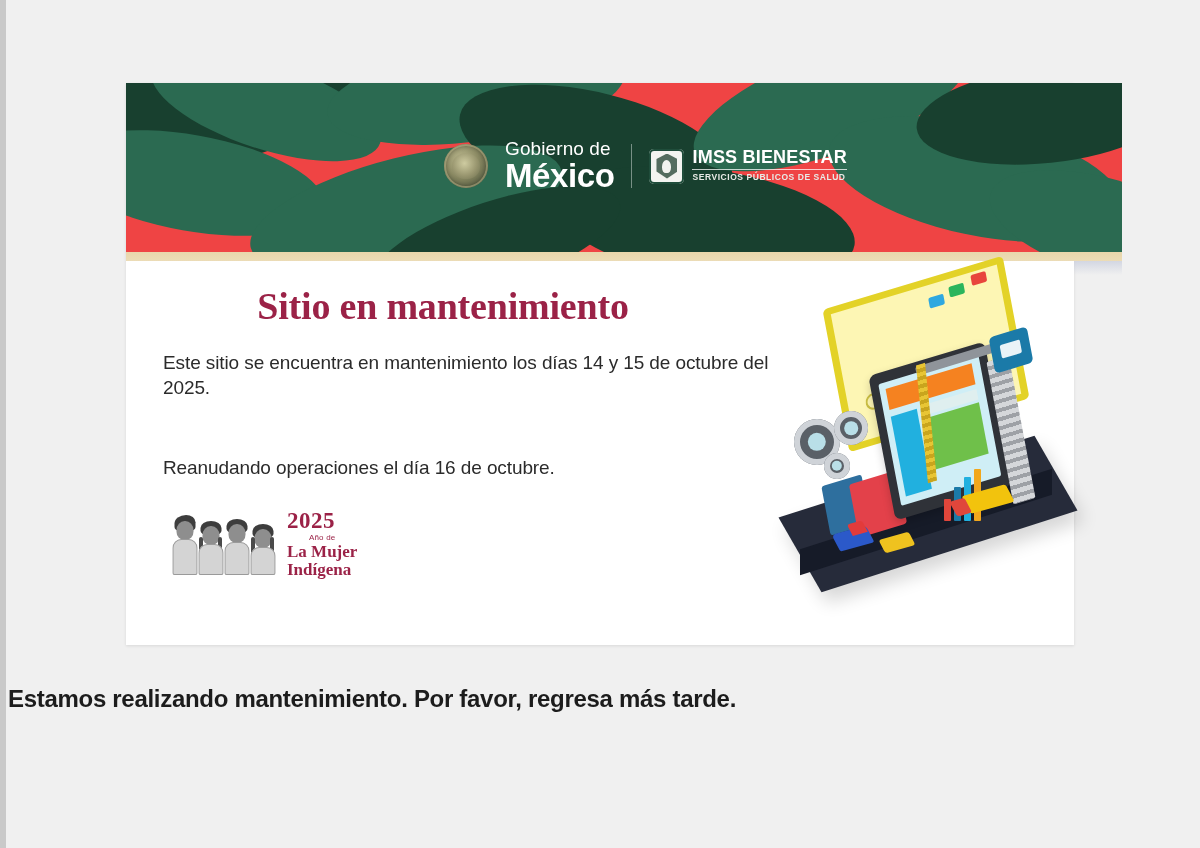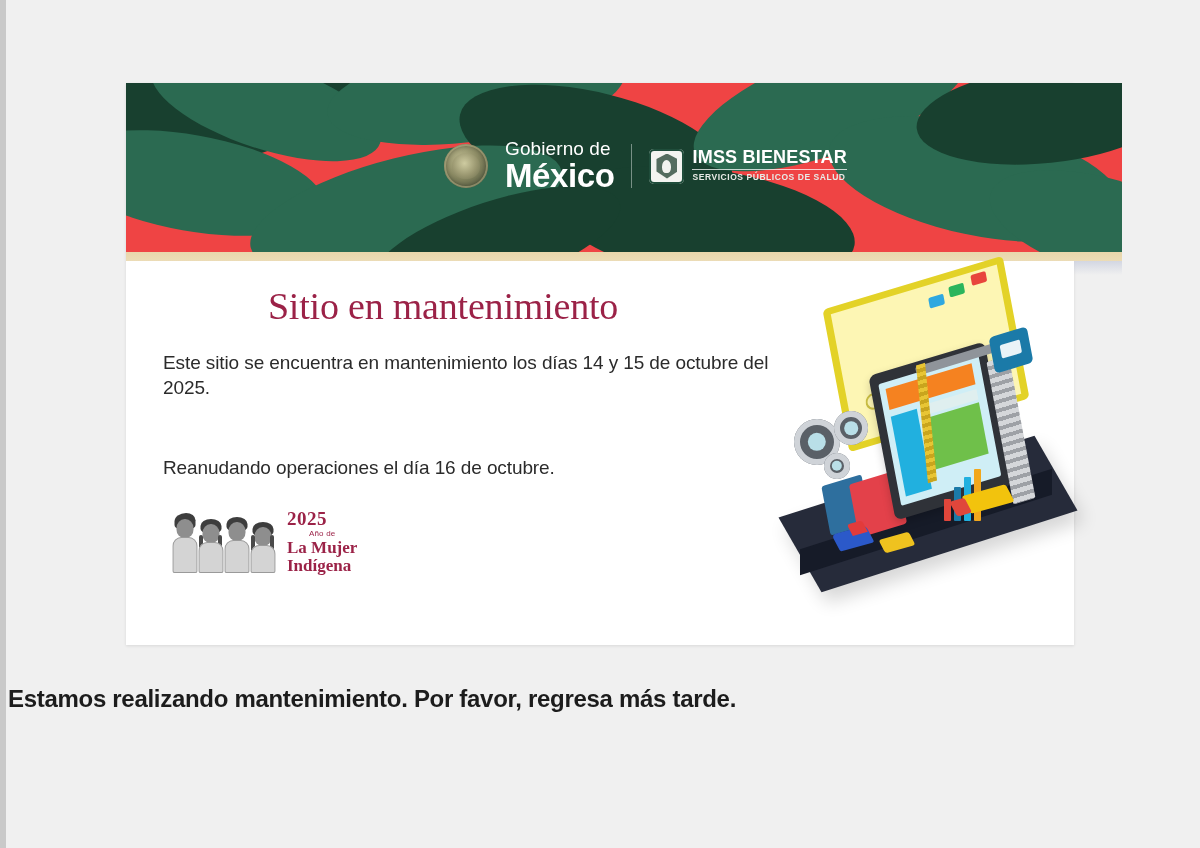--- a/index.html
+++ b/index.html
@@ -105,21 +105,21 @@
     position:relative;
     width:948px; height:384px;
     background:#fff;
   }
   .content{
     position:absolute; left:37px; top:23px; width:640px;
   }
   .title{
     color:#9b2247;
     font-family:"Liberation Serif", serif;
-    font-size:38px; font-weight:400;
+    font-size:38px; font-weight:700;
     letter-spacing:-.2px;
     text-align:center;
     width:560px;
     margin-bottom:22px;
   }
   .para{
     color:#2b2b2b;
     font-size:19px;
     line-height:1.34;
     font-weight:400;
@@ -166,21 +166,21 @@
   .braid{
     position:absolute; bottom:18px; width:4px; height:20px;
     background:#4a4a4a; border-radius:2px;
   }
   .braid.l{ left:1px; }
   .braid.r{ right:1px; }
 
   .commem-txt{ color:#9b2247; line-height:1; text-align:left; }
   .commem-txt .y{
     font-family:"Liberation Serif", serif;
-    font-size:19px; font-weight:700; letter-spacing:.5px;
+    font-size:23px; font-weight:700; letter-spacing:.5px;
   }
   .commem-txt .sub{
     font-size:8px; font-weight:400; letter-spacing:.2px; margin:2px 0 1px;text-align:center;
   }
   .commem-txt .big{
     font-family:"Liberation Serif", serif;
     font-size:17px; font-weight:700; line-height:1.06;
   }
 
   

